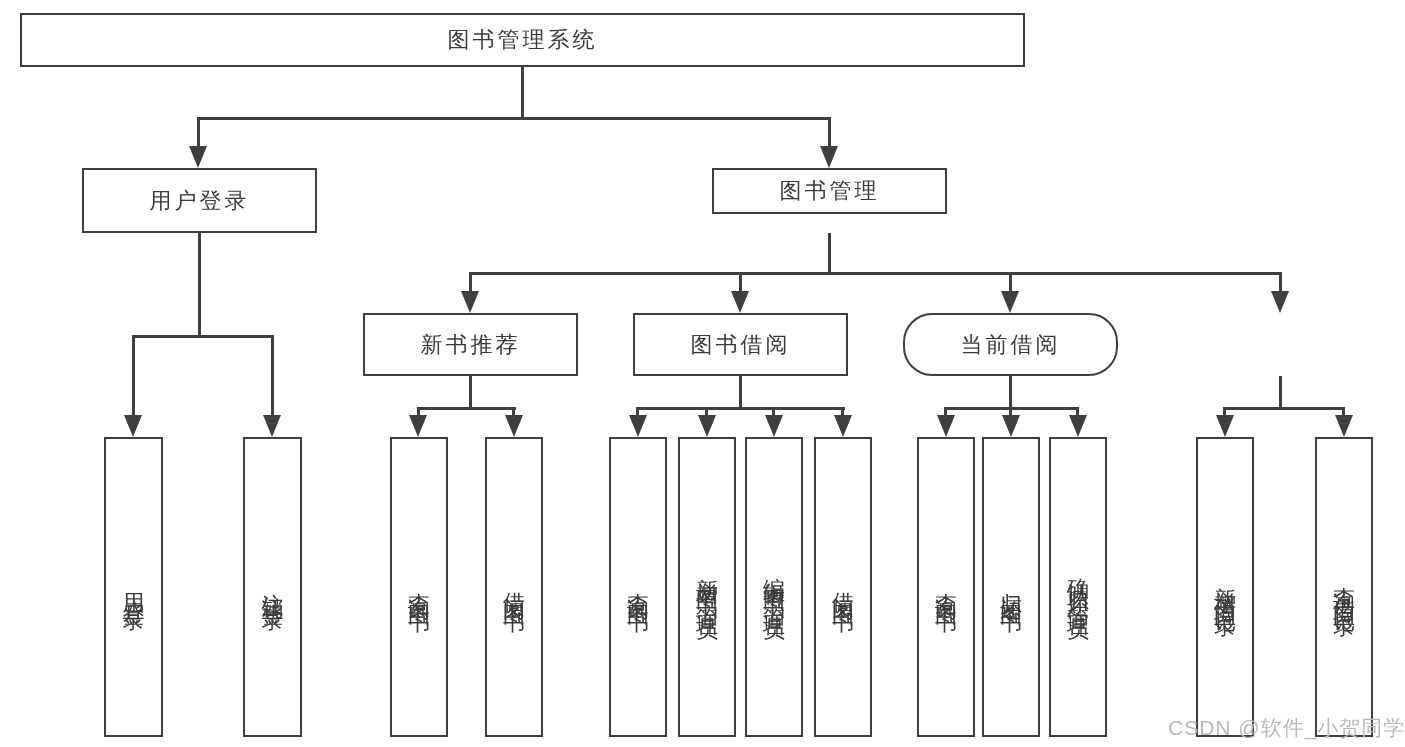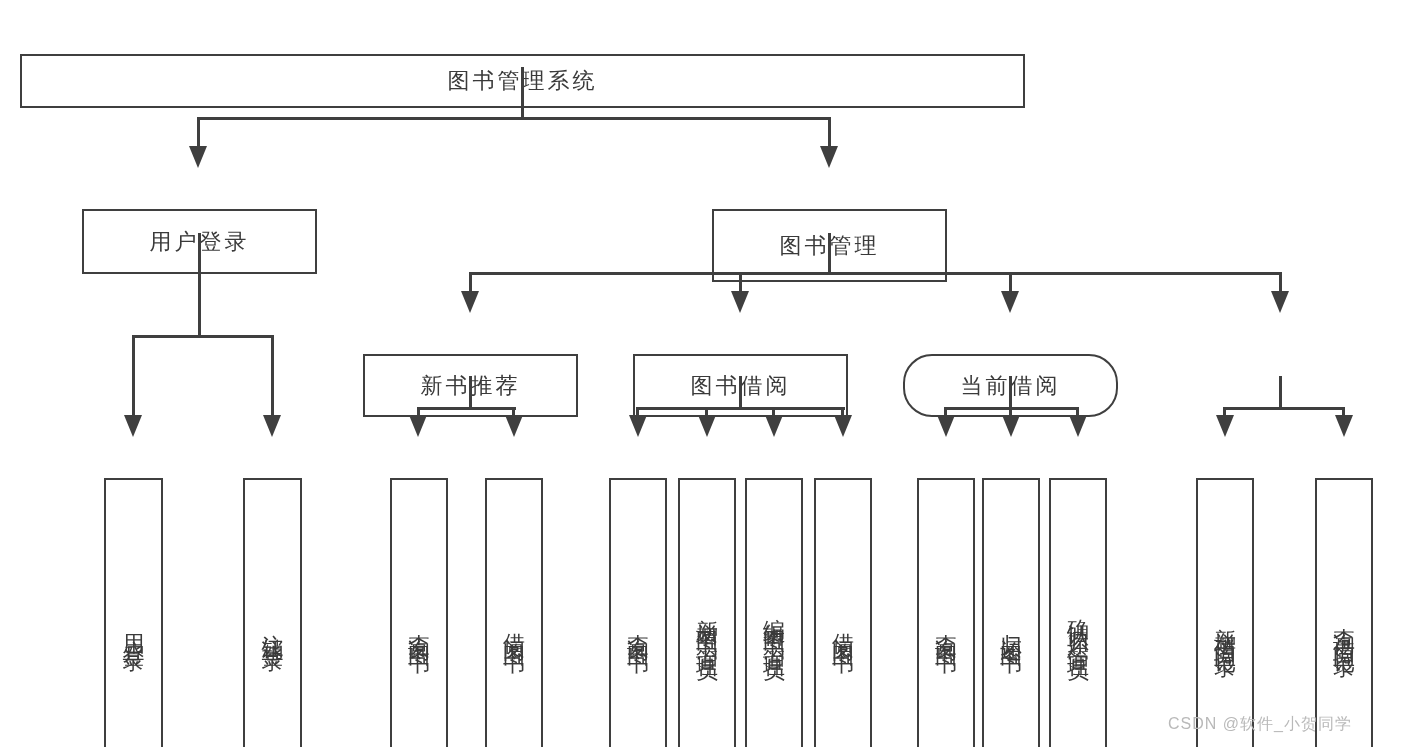--- a/index.html
+++ b/index.html
@@ -4,38 +4,38 @@
 <style>
   html,body { margin:0; padding:0; background:#ffffff; }
   .canvas {
     position:relative; width:1405px; height:747px; background:#ffffff;
     font-family:"Liberation Sans","DejaVu Sans",sans-serif; overflow:hidden;
   }
   .box {
     position:absolute; box-sizing:border-box; background:#ffffff;
     border:2px solid #3f3f3f; color:#3a3a3a;
     display:flex; align-items:center; justify-content:center;
-    font-size:22px; letter-spacing:3px; text-align:center;margin-top:41px;
+    font-size:22px; letter-spacing:3px; text-align:center;
   }
   .vbox .vtext {
     writing-mode:vertical-rl; text-orientation:mixed;
     letter-spacing:6px; line-height:1; font-size:22px;
     max-height:288px;
   }
   .hline, .vline { position:absolute; background:#3f3f3f; }
   .hline { height:3px; }
   .vline { width:3px; }
   .ah {
     position:absolute; width:0; height:0;
     border-left:9px solid transparent; border-right:9px solid transparent;
     border-top:22px solid #3f3f3f;
   }
   .watermark {
     position:absolute; left:1168px; top:714px;
-    font-size:16px; letter-spacing:1px; color:#b9b9b9; white-space:nowrap;
+    font-size:21px; letter-spacing:1px; color:#b9b9b9; white-space:nowrap;
   }
 </style>
 </head>
 <body>
 
 <div class="canvas">
 
   <div class="box" style="left:20px; top:13px; width:1005px; height:54px;">
     <span>图书管理系统</span>
   </div>
@@ -43,21 +43,21 @@
   <div class="vline" style="left:521px; top:67px; height:50px;"></div>
   <div class="hline" style="left:198px; top:117px; width:633px;"></div>
   <div class="vline" style="left:197px; top:117px; height:30px;"></div>
   <div class="ah" style="left:189px; top:146px;"></div>
   <div class="vline" style="left:828px; top:117px; height:30px;"></div>
   <div class="ah" style="left:820px; top:146px;"></div>
 
   <div class="box" style="left:82px; top:168px; width:235px; height:65px;">
     <span>用户登录</span>
   </div>
-  <div class="box" style="left:712px; top:168px; width:235px; height:73px;">
+  <div class="box" style="left:712px; top:168px; width:235px; height:46px;">
     <span>图书管理</span>
   </div>
 
   <div class="vline" style="left:198px; top:233px; height:102px;"></div>
   <div class="hline" style="left:132px; top:335px; width:142px;"></div>
   <div class="vline" style="left:132px; top:335px; height:80px;"></div>
   <div class="ah" style="left:124px; top:415px;"></div>
   <div class="vline" style="left:271px; top:335px; height:80px;"></div>
   <div class="ah" style="left:263px; top:415px;"></div>
 

